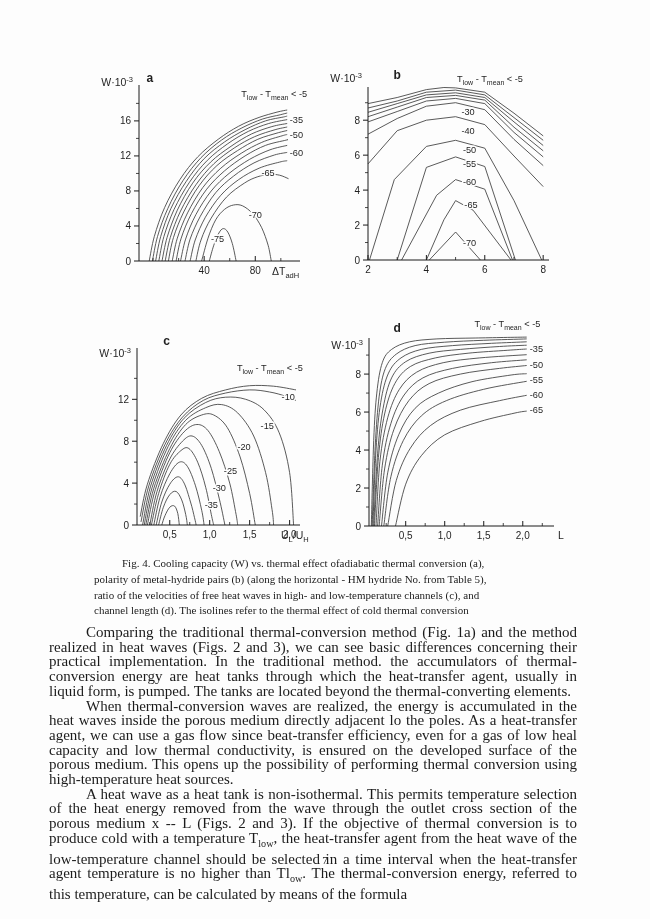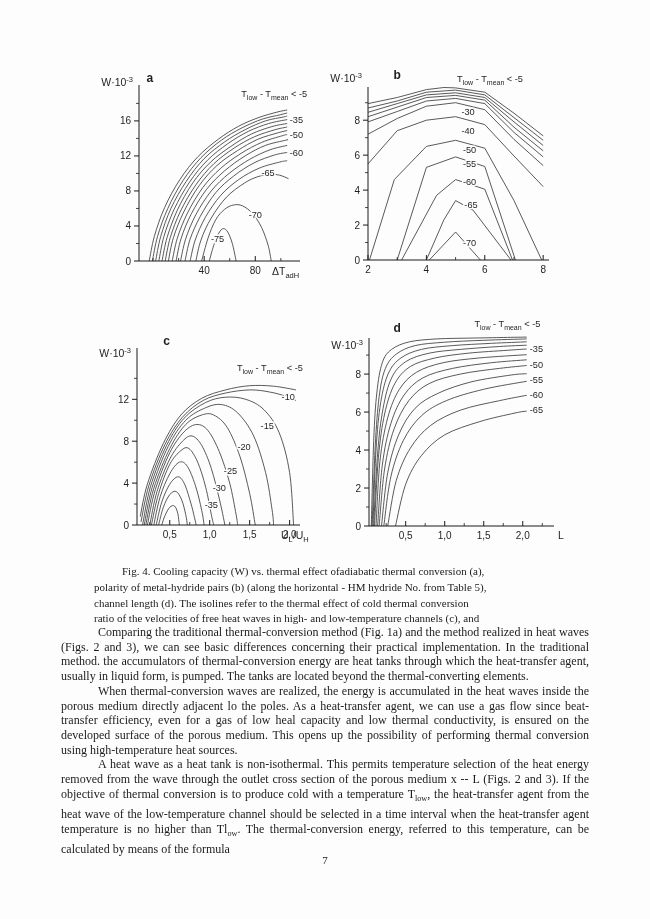--- a/index.html
+++ b/index.html
@@ -1,22 +1,22 @@
 <!DOCTYPE html>
 <html><head>
 <meta charset="utf-8">
 <style>
   html,body{margin:0;padding:0;background:#ffffff;}
   .page{position:relative;width:650px;height:919px;background:#fdfdfd;overflow:hidden;
         font-family:"Liberation Serif","DejaVu Serif",serif;color:#1b1b1b;}
   #figure-svg{position:absolute;left:0;top:0;}
   #figure-svg text{font-family:"Liberation Sans","DejaVu Sans",sans-serif;fill:#1f1f1f;}
-  .caption{position:absolute;left:94px;top:556px;width:464px;font-size:11px;line-height:15.8px;margin-top:8px;}
+  .caption{position:absolute;left:94px;top:556px;width:464px;font-size:11px;line-height:15.8px;}
   .cap-line:first-child{text-indent:28px;}
-  .body-text{position:absolute;left:61px;top:625px;width:528px;font-size:12px;
+  .body-text{position:absolute;left:49px;top:625px;width:528px;font-size:15px;
              line-height:14.7px;text-align:justify;}
   .para{margin:0;text-indent:37px;}
   .para sub{font-size:0.68em;}
   .page-number{position:absolute;top:854px;left:0;width:650px;text-align:center;font-size:11px;}
 </style>
 </head>
 <body>
 
 <div class="page">
   <svg id="figure-svg" width="650" height="555" viewBox="0 0 650 555">
@@ -220,22 +220,22 @@
         <text x="529.8016877637131" y="413.16161616161617" text-anchor="start" font-size="9.2" stroke="#fdfdfd" stroke-width="3" paint-order="stroke">-65</text>
         <text x="474.37974683544303" y="326.6060606060606" font-size="9.2"><tspan>T</tspan><tspan font-size="7" dy="3">low</tspan><tspan dy="-3"> - T</tspan><tspan font-size="7" dy="3">mean</tspan><tspan dy="-3"> &lt; -5</tspan></text>
         <text x="397.1012658227848" y="332.3030303030303" font-size="12" font-weight="bold" text-anchor="middle">d</text>
         <text x="363" y="349" text-anchor="end" font-size="10.5"><tspan>W·10</tspan><tspan font-size="7.5" dy="-4">-3</tspan></text>
         <text x="558" y="539" font-size="10.5"><tspan>L</tspan></text>
       </g>
     </svg>
   <div id="caption" class="caption">
       <div class="cap-line">Fig. 4.   Cooling capacity (W) vs.   thermal effect ofadiabatic thermal conversion (a),</div>
       <div class="cap-line">polarity of metal-hydride pairs (b) (along the horizontal - HM hydride No.   from Table 5),</div>
+      <div class="cap-line">ratio of the velocities of free heat waves in high- and low-temperature channels (c), and</div>
       <div class="cap-line">channel length (d).   The isolines refer to the thermal effect of cold thermal conversion</div>
-      <div class="cap-line">ratio of the velocities of free heat waves in high- and low-temperature channels (c), and</div>
     </div>
   <div id="body-text" class="body-text">
       <p class="para">Comparing the traditional thermal-conversion method (Fig. 1a) and the method realized in heat waves (Figs. 2 and 3), we can see basic differences concerning their practical implementation.  In the traditional method.  the accumulators of thermal-conversion energy are heat tanks through which the heat-transfer agent, usually in liquid form, is pumped.  The tanks are located beyond the thermal-converting elements.</p>
       <p class="para">When thermal-conversion waves are realized, the energy is accumulated in the heat waves inside the porous medium directly adjacent lo the poles.  As a heat-transfer agent, we can use a gas flow since beat-transfer efficiency, even for a gas of low heal capacity and low thermal conductivity, is ensured on the developed surface of the porous medium.  This opens up the possibility of performing thermal conversion using high-temperature heat sources.</p>
       <p class="para">A heat wave as a heat tank is non-isothermal.  This permits temperature selection of the heat energy removed from the wave through the outlet cross section of the porous medium x -- L (Figs. 2 and 3).  If the objective of thermal conversion is to produce cold with a temperature T<sub>low</sub>, the heat-transfer agent from the heat wave of the low-temperature channel should be selected in a time interval when the heat-transfer agent temperature is no higher than Tl<sub>ow</sub>.  The thermal-conversion energy, referred to this temperature, can be calculated by means of the formula</p>
     </div>
   <div class="page-number">7</div>
 </div>
 
 </body></html>

